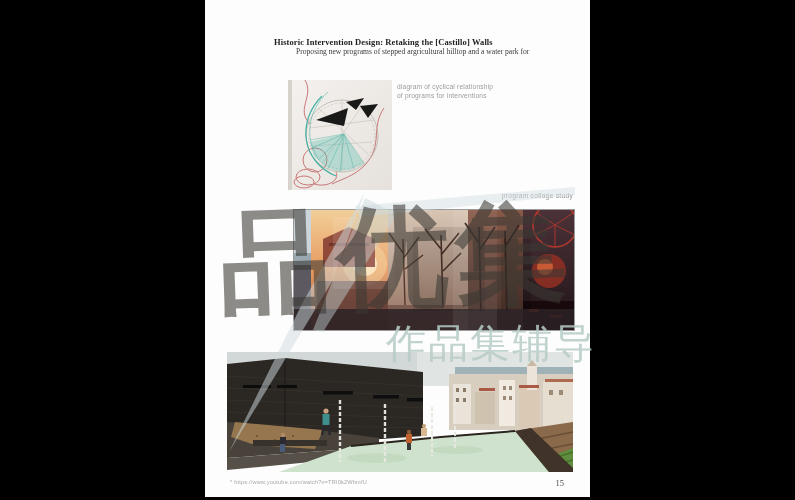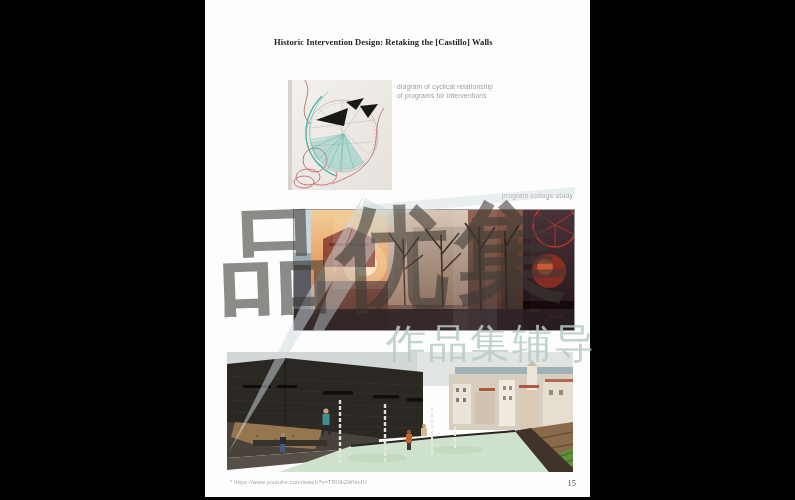--- a/index.html
+++ b/index.html
@@ -25,21 +25,21 @@
     line-height:8.6px;letter-spacing:.2px;
   }
   .collage-label{
     position:absolute;right:17px;top:192px;font-size:6.6px;color:#8f8f8f;
     letter-spacing:.3px;text-align:right;
   }
   .footnote{
     position:absolute;left:25px;top:479px;font-size:5.6px;color:#a6a6a6;letter-spacing:.2px;
   }
   .page-num{
-    position:absolute;right:14px;top:478px;font-family:"Liberation Serif",serif;
+    position:absolute;right:26px;top:478px;font-family:"Liberation Serif",serif;
     font-size:8.5px;color:#4a4a4a;
   }
   
   .fig{position:absolute;display:block;}
   .fig-diagram{left:83px;top:80px;width:104px;height:110px;}
   .fig-collage{left:88px;top:209px;width:282px;height:122px;}
   .fig-render{left:22px;top:352px;width:346px;height:120px;}
   
   .wm-swoosh{position:absolute;left:0;top:0;width:385px;height:500px;pointer-events:none;z-index:5;}
   .wm-main{
@@ -60,20 +60,21 @@
 <div class="page">
 
   <svg class="wm-swoosh" viewBox="0 0 385 500">
     <polygon points="160,192 98,302 24,452 128,280" fill="rgba(208,220,223,0.5)"></polygon>
     <polygon points="150,206 370,187 370,195 155,217" fill="rgba(214,225,228,0.5)"></polygon>
     <polygon points="160,198 192,214 118,332 108,330" fill="rgba(198,212,216,0.45)"></polygon>
   </svg>
 
   <div class="title-block">
     <div class="proj-title">Historic Intervention Design: Retaking the [Castillo] Walls</div>
+    <div class="proj-sub">Proposing new programs of stepped argricultural hilltop and a water park for</div>
   </div>
 
   <svg class="fig fig-diagram" viewBox="0 0 104 110">
     <defs>
       <linearGradient id="dgbg" x1="0" y1="0" x2="1" y2="1">
         <stop offset="0" stop-color="#f4f1ee"></stop>
           <stop offset="1" stop-color="#e6e1dc"></stop>
       </linearGradient>
     </defs>
     <rect x="0" y="0" width="104" height="110" fill="url(#dgbg)"></rect>

